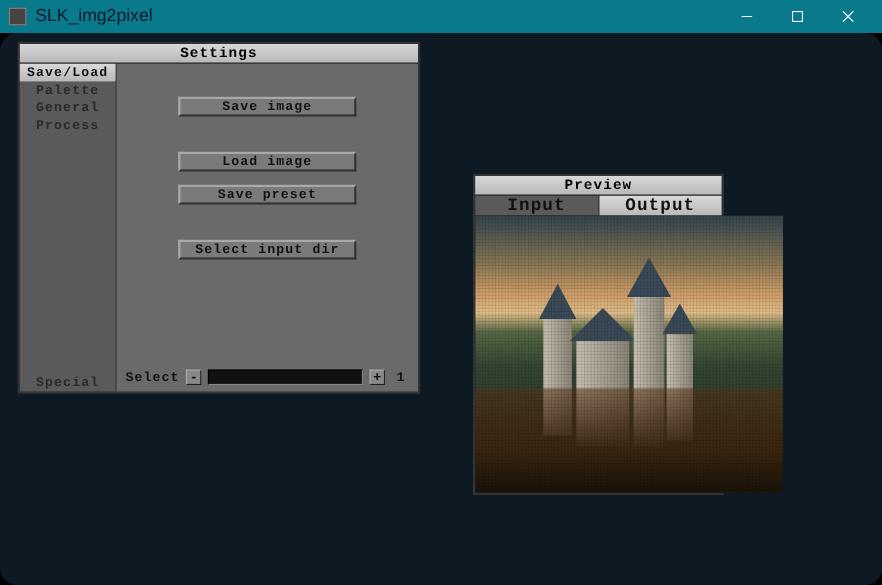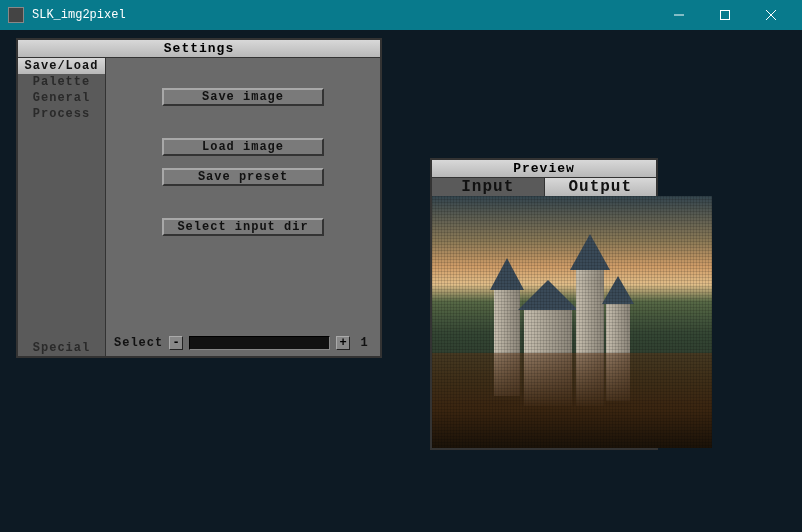--- a/index.html
+++ b/index.html
@@ -21,39 +21,40 @@
     }
     .titlebar-icon {
       width: 16px;
       height: 16px;
       background: #444;
       margin-right: 8px;
       border: 1px solid #888;
     }
     .titlebar-title {
       flex: 1;
-      font-family: Liberation Mono, monospace;
-      font-size: 12px;
-      color: #ffffff;
+      font-family: Liberation Sans, sans-serif;
+      font-size: 16px;
+      color: #0f172a;
     }
     .titlebar-btn {
       width: 46px;
       height: 30px;
       display: flex;
       align-items: center;
       justify-content: center;
       color: #fff;
       font-family: sans-serif;
     }
     .titlebar-btn svg { stroke: #fff; stroke-width: 1; fill: none; }
     .workspace {
       width: 802px;
       height: 502px;
       background: #0d1a24;
       position: relative;
+      border-radius: 16px;
     }
     
     .settings-panel {
       position: absolute;
       left: 16px;
       top: 8px;
       width: 366px;
       border: 2px solid #333;
     }
     .panel-titlebar {

